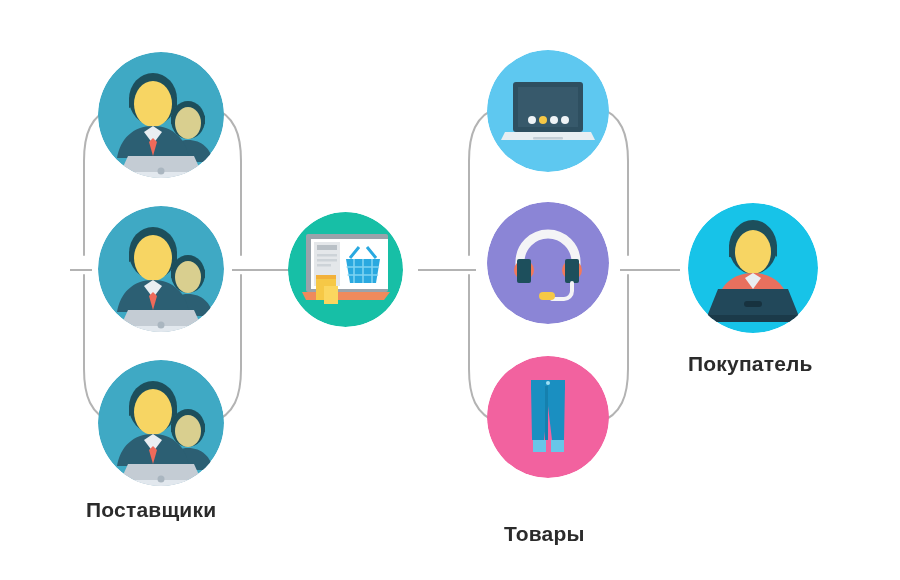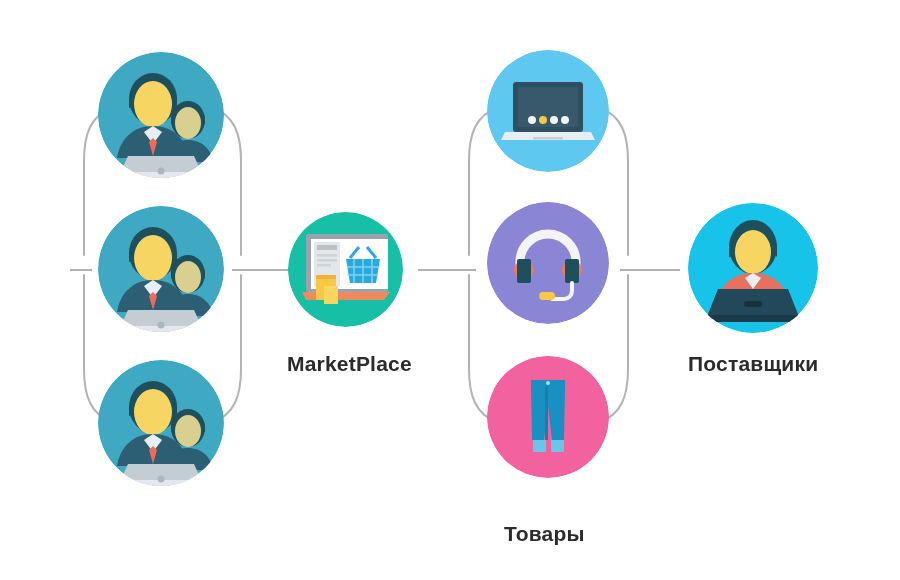--- a/index.html
+++ b/index.html
@@ -121,20 +121,21 @@
         <path d="M55 86 l-4 4 l4 14 l4 -14 z" fill="#ef6a5a"></path>
       </g>
       <g>
         <path d="M30 104 h66 l10 22 h-86 z" fill="#c4ccd4"></path>
         <rect x="22" y="120" width="82" height="6" rx="3" fill="#e2e8ee"></rect>
         <circle cx="63" cy="119" r="3.5" fill="#aab6c0"></circle>
       </g>
     </svg>
   </div>
 
+  <div class="label" style="left:86px; top:498px;">Поставщики</div>
 
   <div class="node" style="left:288px; top:212px; width:115px; height:115px;">
     <svg class="icon-svg" viewBox="0 0 115 115">
       <circle cx="57.5" cy="57.5" r="57.5" fill="#17bfa6"></circle>
       <rect x="18" y="22" width="82" height="58" rx="2" fill="#9aa3ab"></rect>
       <rect x="23" y="27" width="77" height="50" fill="#ffffff"></rect>
       <rect x="26" y="30" width="26" height="44" fill="#e4e7ea"></rect>
       <rect x="29" y="33" width="20" height="5" fill="#b9c0c6"></rect>
       <rect x="29" y="42" width="20" height="2.5" fill="#cdd3d8"></rect>
       <rect x="29" y="47" width="20" height="2.5" fill="#cdd3d8"></rect>
@@ -146,21 +147,20 @@
       <g stroke="#7fd4f2" stroke-width="1.6">
         <path d="M66 47 v24 M75 47 v24 M84 47 v24"></path>
         <path d="M58.6 55 h32.5 M59.6 63 h30.5"></path>
       </g>
       <path d="M14 80 h88 l-6 8 h-78 z" fill="#ef8a5c"></path>
       <rect x="28" y="63" width="20" height="25" fill="#f6c846"></rect>
       <rect x="28" y="63" width="20" height="4" fill="#f2b13a"></rect>
       <rect x="36" y="74" width="14" height="18" fill="#fbd65f"></rect>
     </svg>
   </div>
-  <div class="label" style="left:287px; top:352px;">MarketPlace</div>
 
   <div class="conn h" style="left:418px; top:269px; width:58px;"></div>
 
   <svg class="bracket" style="left:455px; top:105px;" width="50" height="320" viewBox="0 0 50 320">
     <path d="M44 2 C20 10 14 30 14 56 L14 150 M14 170 L14 264 C14 290 20 310 44 318" fill="none" stroke="#b3b3b3" stroke-width="2" stroke-linecap="round"></path>
   </svg>
   <svg class="bracket" style="left:592px; top:105px;" width="50" height="320" viewBox="0 0 50 320">
     <path d="M6 2 C30 10 36 30 36 56 L36 150 M36 170 L36 264 C36 290 30 310 6 318" fill="none" stroke="#b3b3b3" stroke-width="2" stroke-linecap="round"></path>
   </svg>
   <div class="conn h" style="left:620px; top:269px; width:60px;"></div>
@@ -214,15 +214,15 @@
       <ellipse cx="65" cy="44" rx="24" ry="27" fill="#1d4f5c"></ellipse>
       <path d="M41 42 q24 -22 48 0 v12 q-12 -14 -24 -6 q-12 8 -24 6 z" fill="#1d4f5c"></path>
       <ellipse cx="65" cy="49" rx="18" ry="22" fill="#f7d563"></ellipse>
       <path d="M65 70 c-20 0 -33 12 -36 30 h72 c-3 -18 -16 -30 -36 -30 z" fill="#e8705e"></path>
       <path d="M65 70 l-8 5 l8 11 l8 -11 z" fill="#e9eef2"></path>
       <path d="M30 86 h70 l12 30 h-94 z" fill="#22485a"></path>
       <rect x="18" y="112" width="94" height="7" rx="3" fill="#1b3a49"></rect>
       <rect x="56" y="98" width="18" height="6" rx="3" fill="#17323f"></rect>
     </svg>
   </div>
-  <div class="label" style="left:688px; top:352px;">Поставщики</div>
+  <div class="label" style="left:688px; top:352px;">Покупатель</div>
 
 </div>
 
 </body></html>

